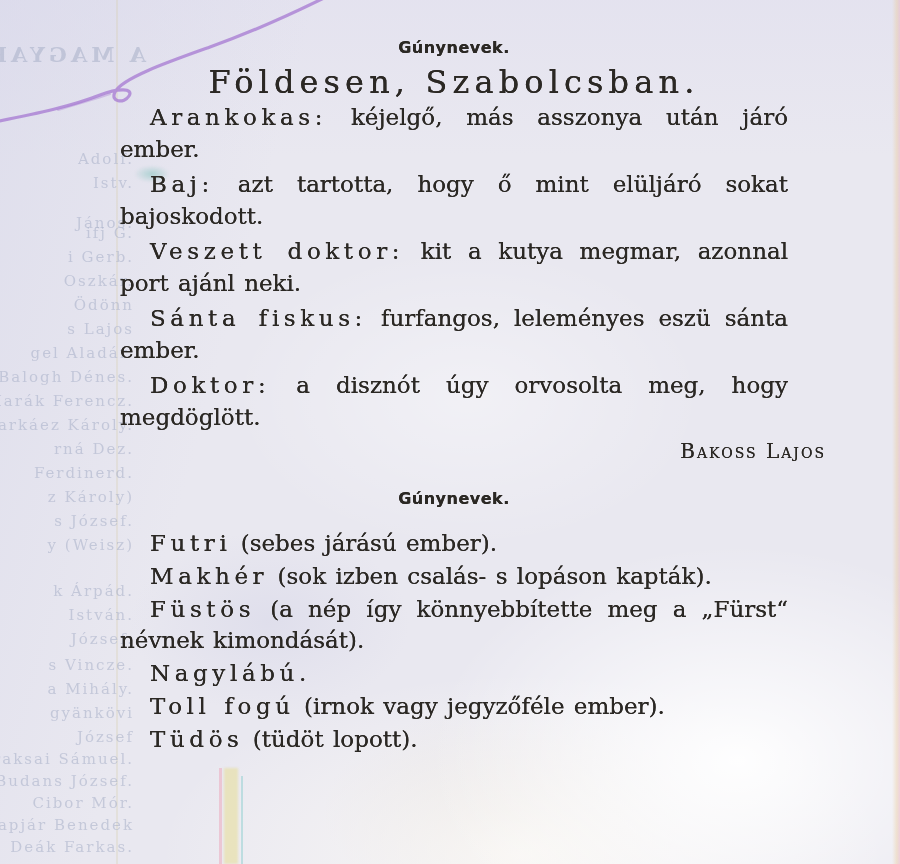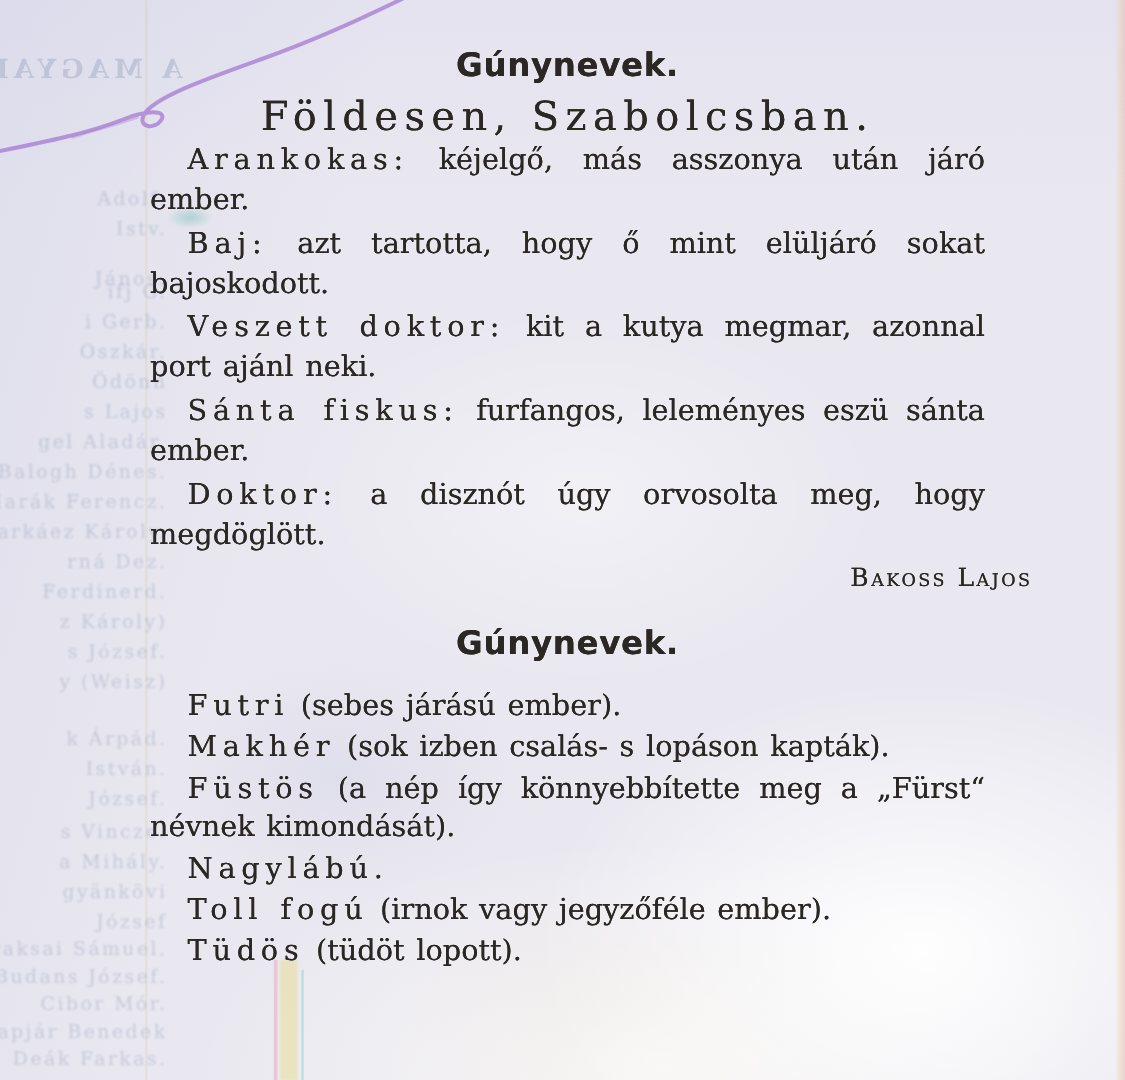--- a/index.html
+++ b/index.html
@@ -55,21 +55,21 @@
     position:absolute; right:0; white-space:nowrap;
     font-family:"DejaVu Serif","Liberation Serif",serif;
     font-size:15px; letter-spacing:2px;
     color:var(--ghost); opacity:.55; filter:blur(.7px);
   }
 
   
   .content { position:absolute; left:120px; right:112px; top:0; }
   .heading {
     font-family:"DejaVu Sans","Liberation Sans",sans-serif;
-    font-weight:bold; font-size:26px; text-align:center;
+    font-weight:bold; font-size:16px; text-align:center;
     letter-spacing:.5px;
     text-shadow:0 0 .5px currentColor;
   }
   .heading-1 { padding-top:38px; }
   .subheading {
     font-size:32px; text-align:center; letter-spacing:.16em;
     margin-top:6px; text-shadow:0 0 .4px currentColor;
   }
   .body-block { }
   .entry {

